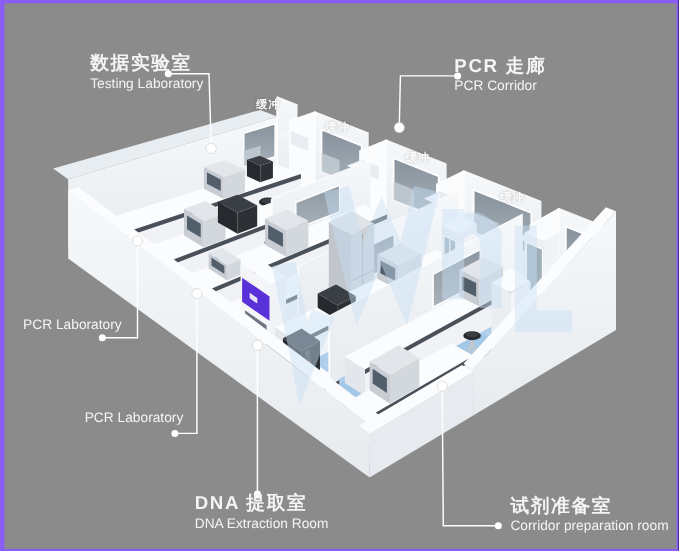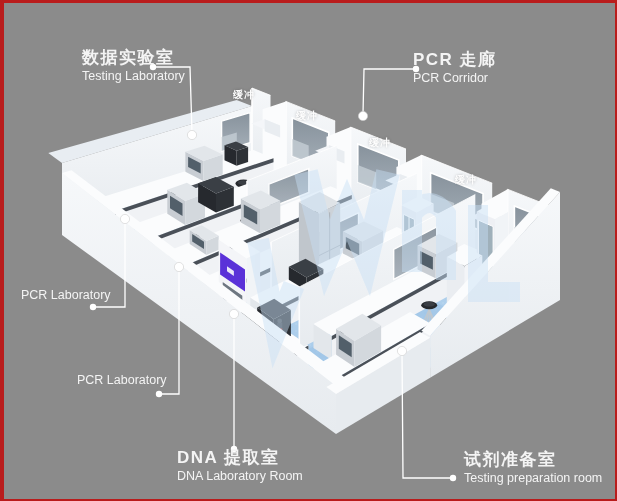--- a/index.html
+++ b/index.html
@@ -1,16 +1,16 @@
 <!DOCTYPE html>
 <html><head>
 <meta charset="utf-8">
 <style>
   html,body{margin:0;padding:0;background:#000;}
-  .stage{position:relative;width:617px;height:501px;background:#b91c1c;overflow:hidden;
+  .stage{position:relative;width:617px;height:501px;background:#8b5cf6;overflow:hidden;
          font-family:"Liberation Sans","DejaVu Sans",sans-serif;}
   .bg{position:absolute;left:4px;top:3px;right:2px;bottom:2px;background:#8b8b8b;}
   svg.scene{position:absolute;left:0;top:0;}
   .label{position:absolute;color:#f4f4f4;line-height:1.15;}
   .label .zh{font-size:17px;font-weight:bold;letter-spacing:1.5px;white-space:nowrap;}
   .label .en{font-size:12.5px;font-weight:normal;margin-top:1px;white-space:nowrap;}
   .buffer{position:absolute;color:#fdfdfd;font-size:10px;font-weight:bold;letter-spacing:1px;
           text-shadow:0 0 3px rgba(0,0,0,.25);white-space:nowrap;text-align:center;}
 </style>
 </head>
@@ -383,24 +383,24 @@
     <div class="en">PCR Corridor</div>
   </div>
   <div class="label" style="left:21px;top:287px">
     <div class="en">PCR Laboratory</div>
   </div>
   <div class="label" style="left:77px;top:372px">
     <div class="en">PCR Laboratory</div>
   </div>
   <div class="label" style="left:177px;top:448px">
     <div class="zh">DNA 提取室</div>
-    <div class="en">DNA Laboratory Room</div>
+    <div class="en">DNA Extraction Room</div>
   </div>
   <div class="label" style="left:464px;top:450px">
     <div class="zh">试剂准备室</div>
-    <div class="en">Testing preparation room</div>
+    <div class="en">Corridor preparation room</div>
   </div>
 
   <div class="buffer" style="left:233px;top:88px">缓冲</div>
   <div class="buffer" style="left:296px;top:109px">缓冲</div>
   <div class="buffer" style="left:369px;top:136px">缓冲</div>
   <div class="buffer" style="left:455px;top:173px">缓冲</div>
 </div>
 
 </body></html>

